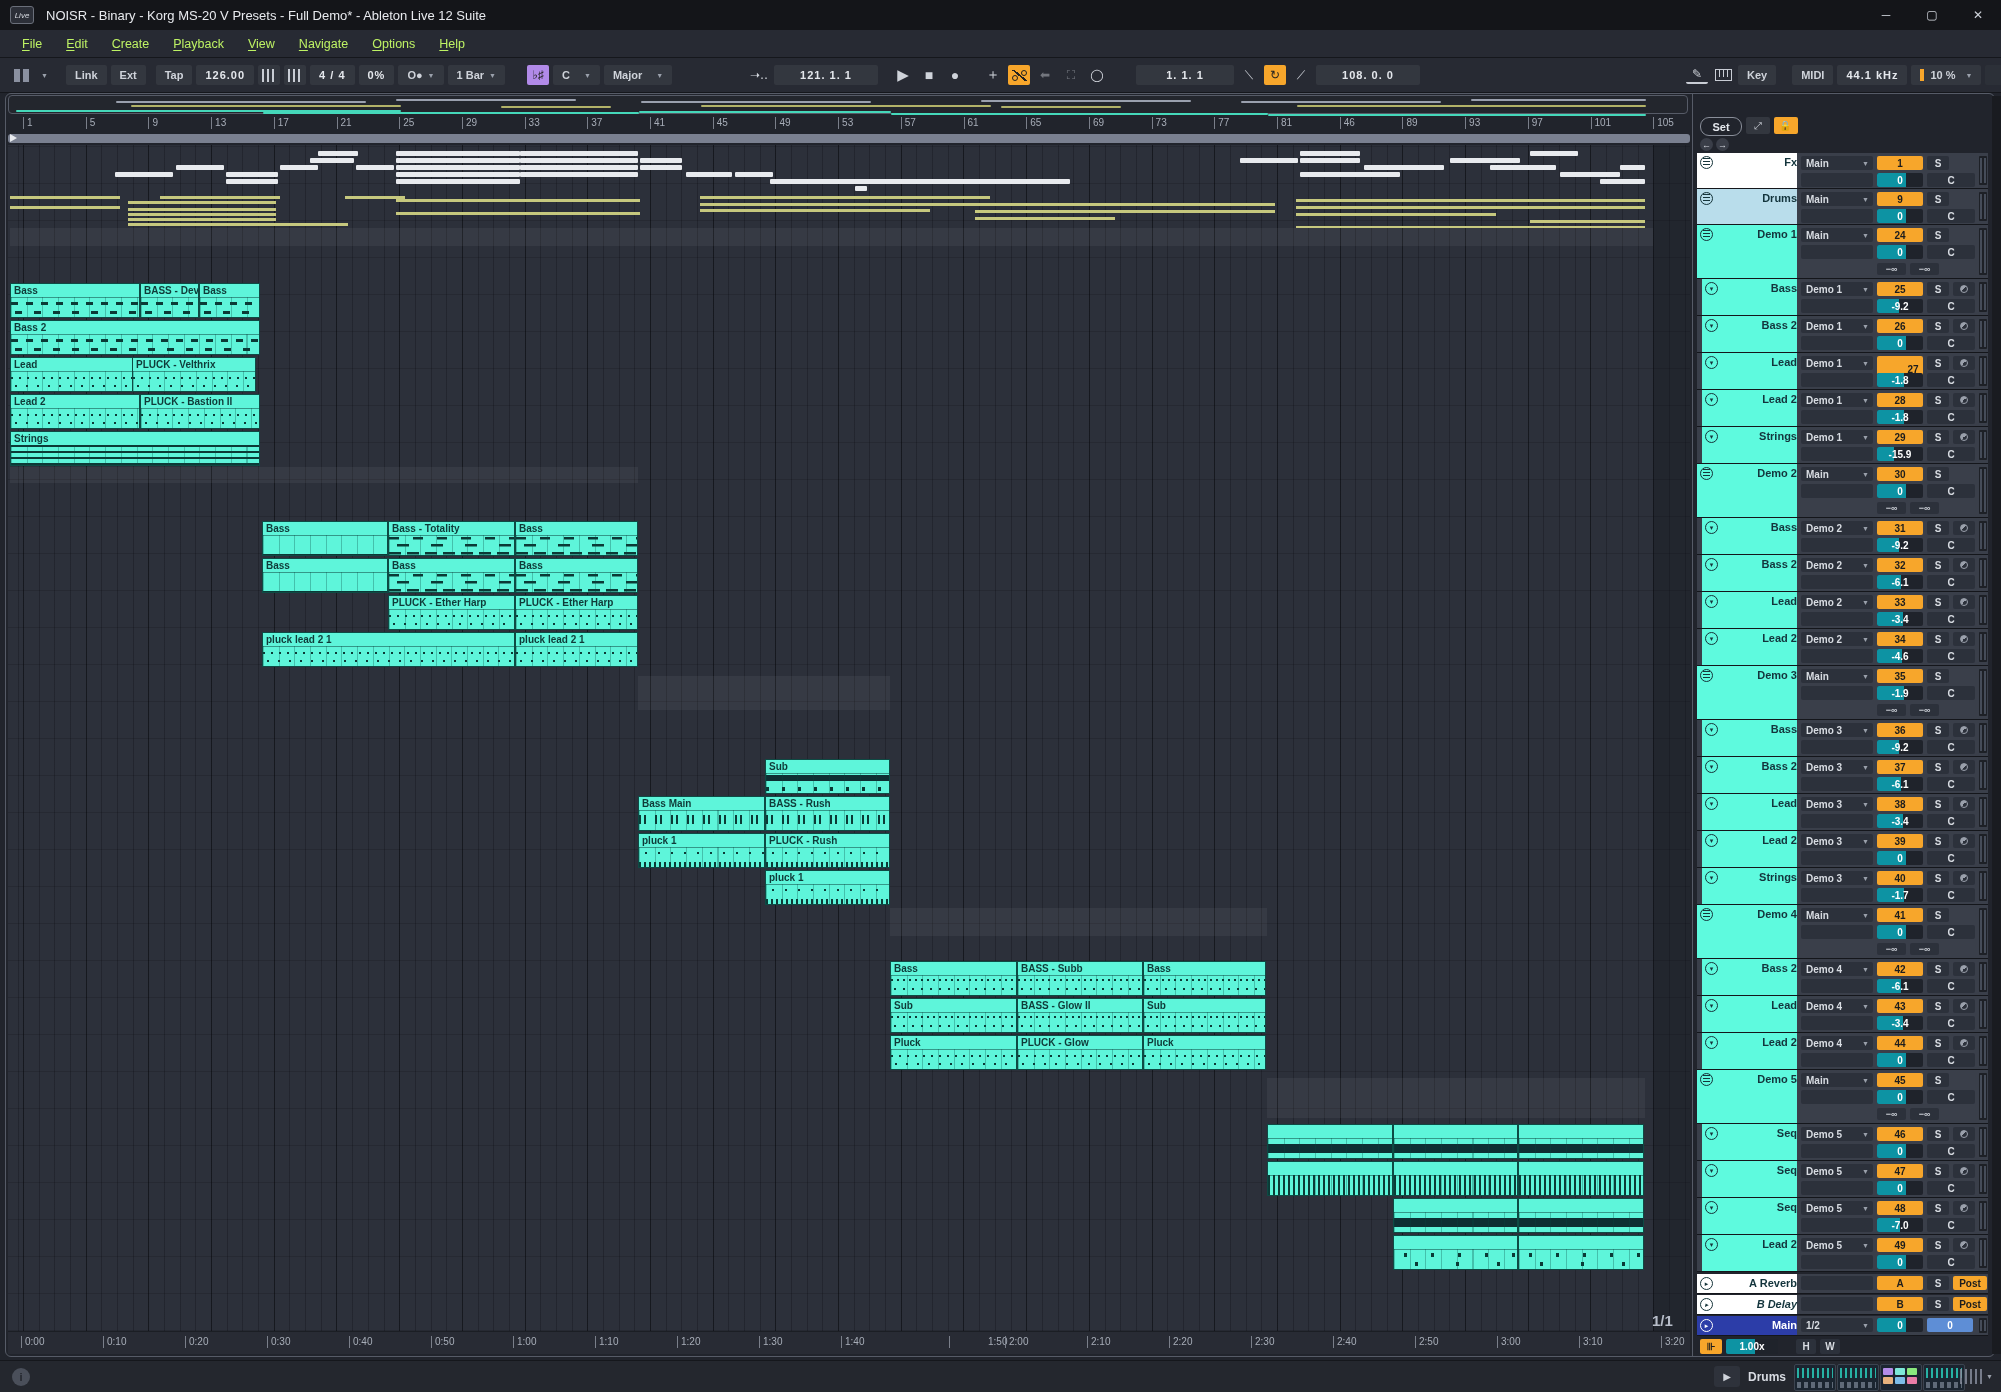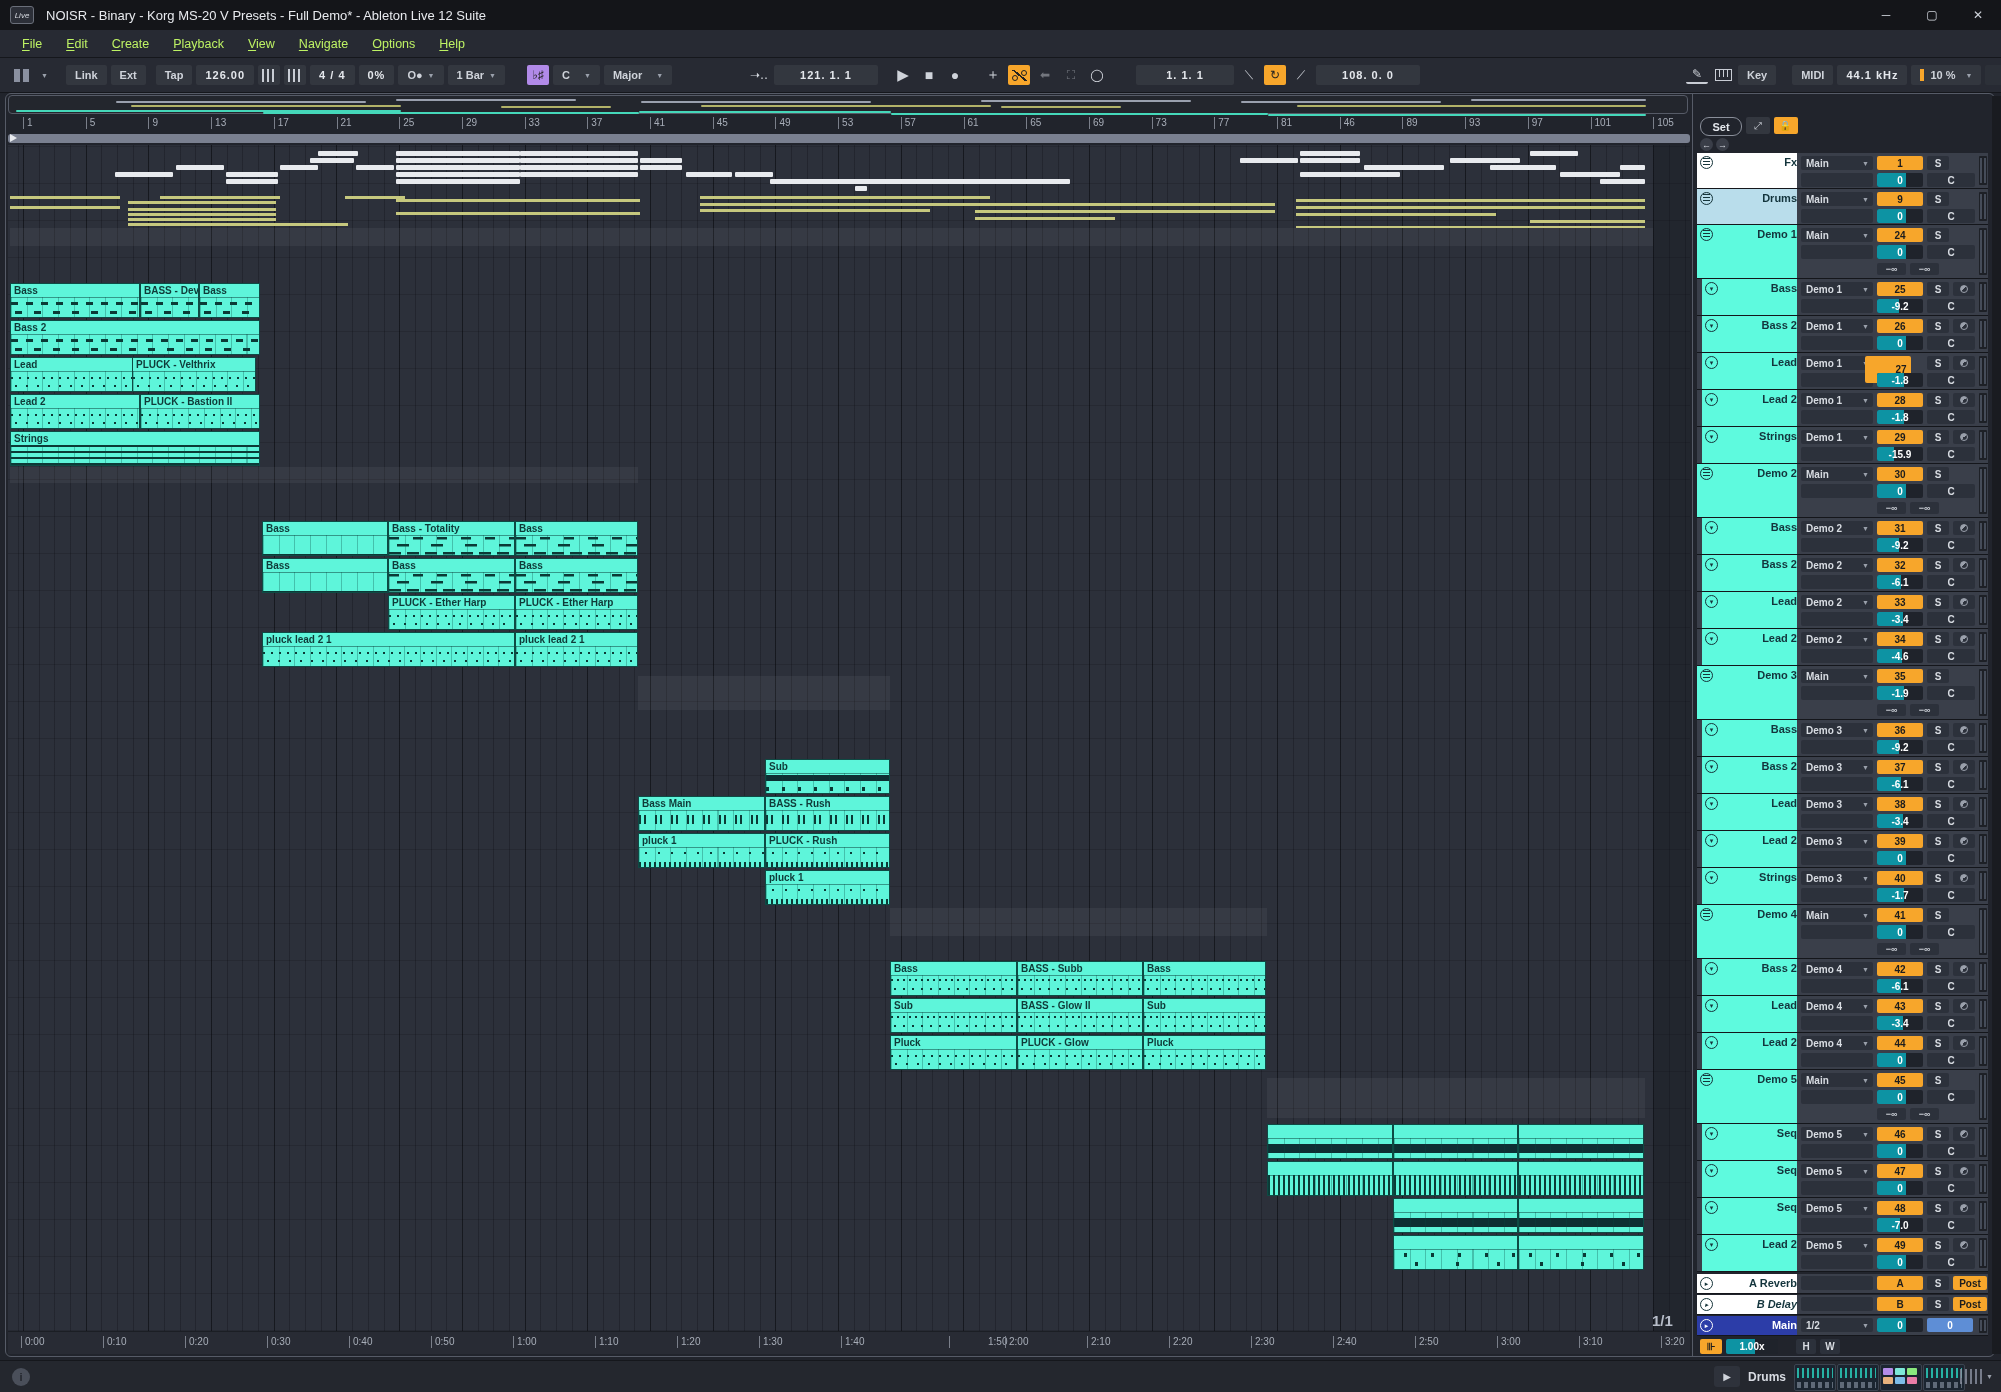--- a/index.html
+++ b/index.html
@@ -663,21 +663,21 @@
       <div class="prow" style="top: 353px; height: 37px;">
         <div class="ncell" style="left: 5px; width: 95px; background: rgb(94, 250, 222);">
           <div class="ticon">▾</div>
           <div class="tname">Lead</div>
         </div>
         <div class="pcell routing" style="left: 104px; top: 3px; width: 72px; height: 14px;">
           <div>Demo 1</div>
           <div class="rcaret">▼</div>
         </div>
         <div class="pcell" style="left: 104px; top: 20px; width: 72px; height: 14px;"></div>
-        <div class="pcell numbox" style="left: 168px; top: 3px; width: 46px; height: 27px; padding-left: 26px;">27</div>
+        <div class="pcell numbox" style="left: 180px; top: 3px; width: 46px; height: 27px; padding-left: 26px;">27</div>
         <div class="pcell" style="left: 230px; top: 3px; width: 22px; height: 14px;">S</div>
         <div class="pcell" style="left: 256px; top: 3px; width: 22px; height: 14px;">
           <div class="armglyph"></div>
         </div>
         <div class="volbox" style="left: 180px; top: 20px; width: 46px; height: 14px;">
           <div class="volfill" style="width: 59.12%;"></div>
           <div class="voltext">-1.8</div>
         </div>
         <div class="pcell" style="left: 230px; top: 20px; width: 48px; height: 14px;">C</div>
         <div class="meter" style="left: 282px; top: 3px; width: 8px; height: 30px;"></div>

